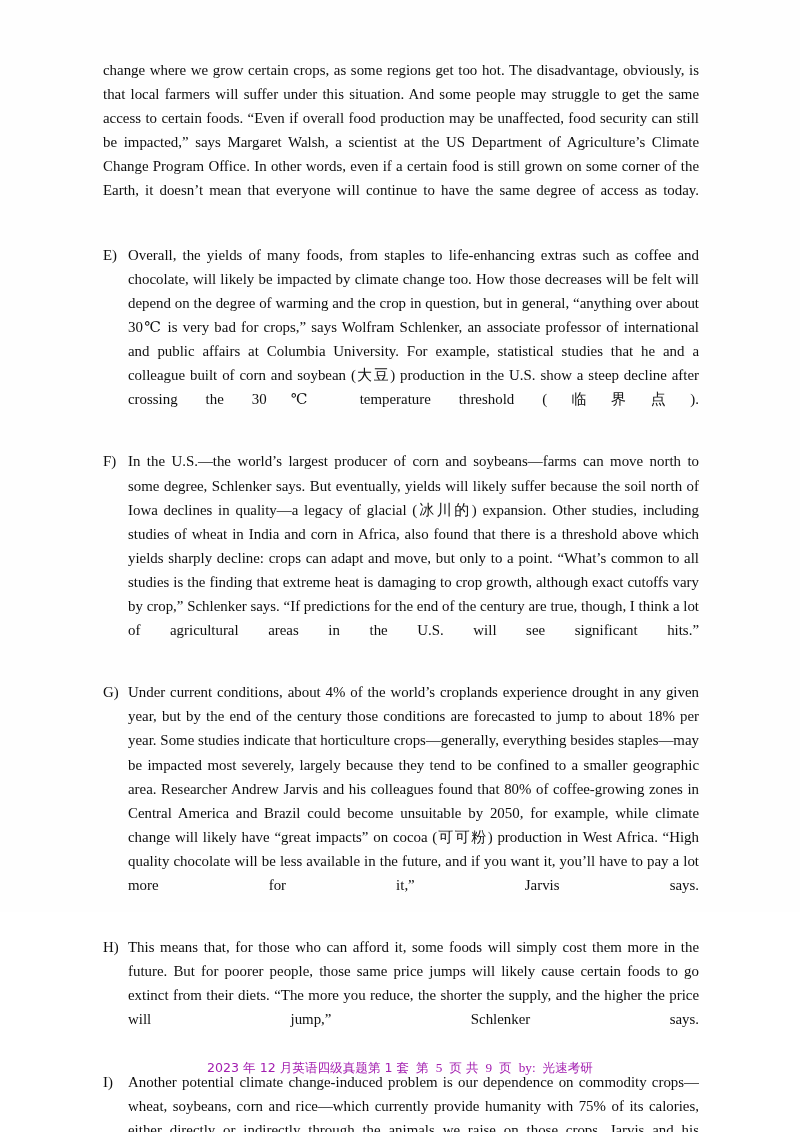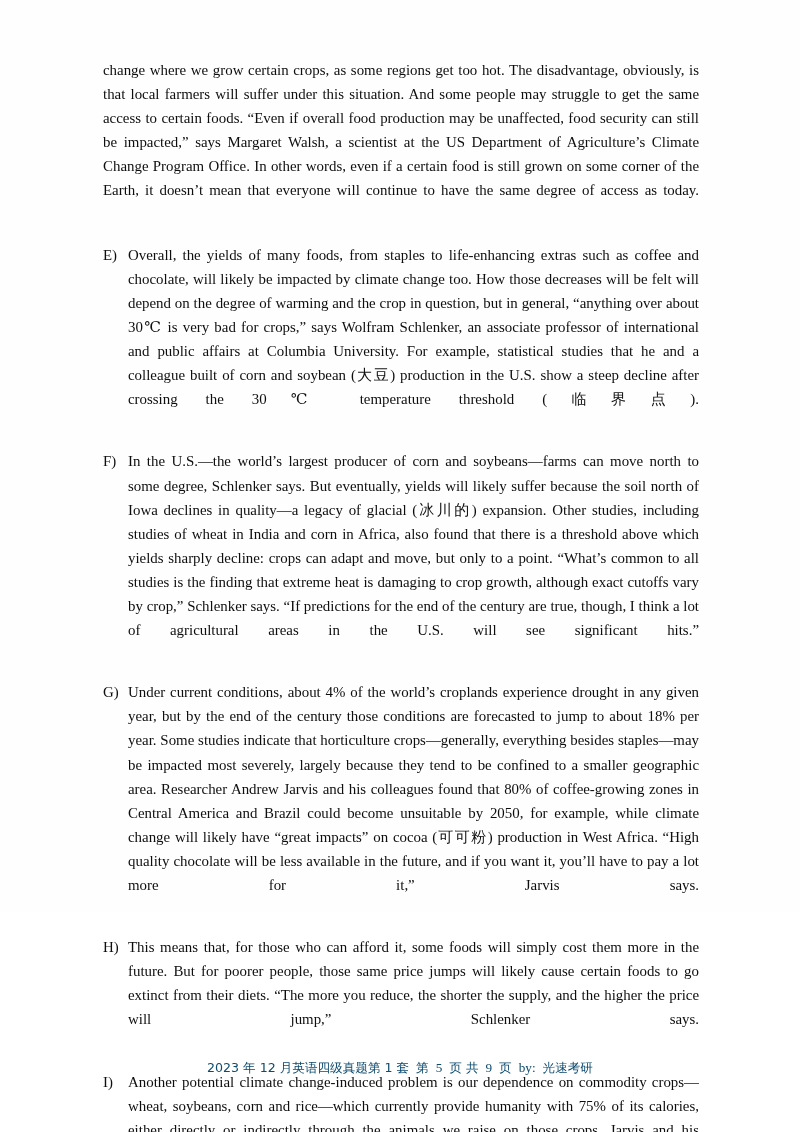--- a/index.html
+++ b/index.html
@@ -88,21 +88,21 @@
 
   
   #footer {
     position: absolute;
     left: 0;
     top: 1059px;
     width: 800px;
     text-align: center;
     font-size: 13.2px;
     line-height: 18px;
-    color: #0c4a6e;
+    color: #a21caf;
     white-space: nowrap;
   }
   #footer .cnf {
     font-family: "DejaVu Sans", "Liberation Sans", sans-serif;
     font-size: 12.6px;
   }
   #footer .seg {
     display: inline;
   }
   #footer .spw { display: inline-block; width: 7px; }

